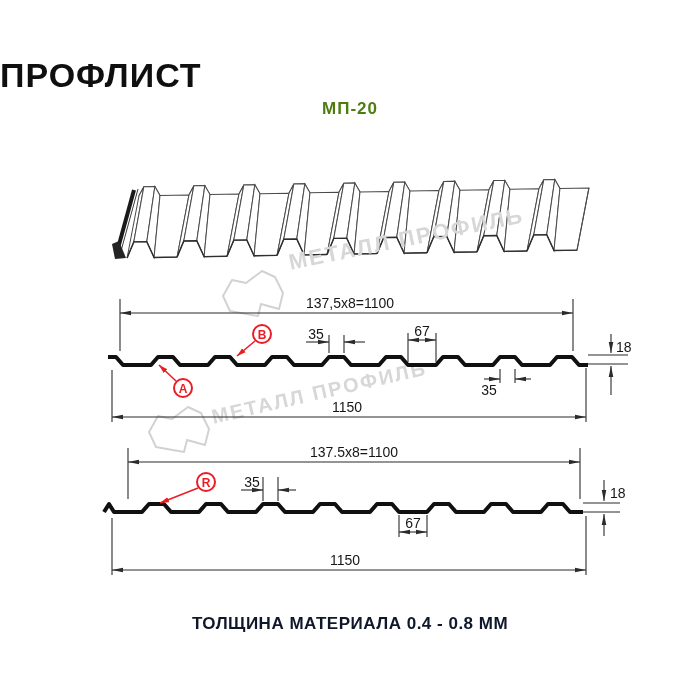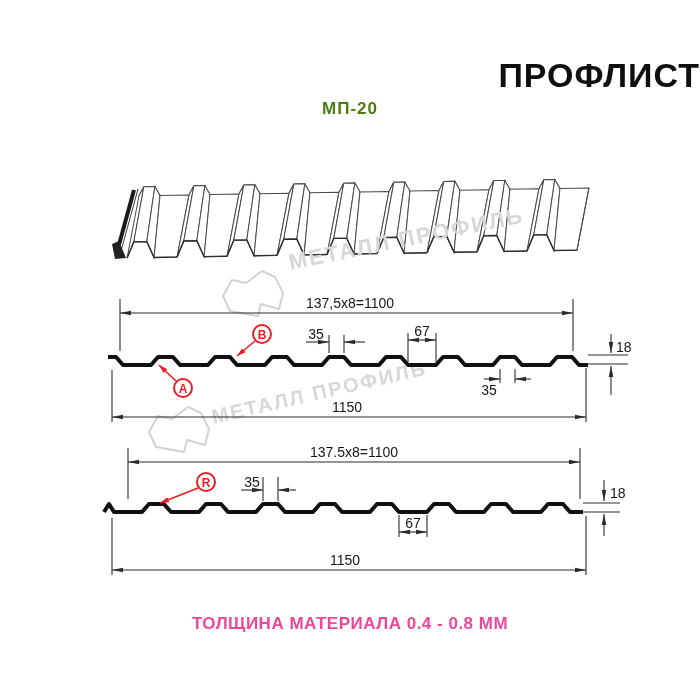--- a/index.html
+++ b/index.html
@@ -6,30 +6,30 @@
   body{
     width:700px;height:700px;position:relative;background:#fff;overflow:hidden;
     font-family:"Liberation Sans", sans-serif;
   }
   .abs{position:absolute;}
   #sheet-svg{left:0;top:0;z-index:1;}
   #wm-layer{left:0;top:0;width:700px;height:700px;z-index:2;}
   #line-svg{left:0;top:0;z-index:3;}
   .txt-layer{z-index:4;}
   .page-title{
-    left:0;right:0;top:56px;text-align:right;
-    font-size:34px;font-weight:800;letter-spacing:1px;color:#0f0f0f;padding-left:10px;
+    left:0;right:0;top:56px;text-align:left;
+    font-size:34px;font-weight:800;letter-spacing:1px;color:#0f0f0f;
   }
   .page-subtitle{
     left:0;right:0;top:99px;text-align:center;
     font-size:17px;font-weight:700;letter-spacing:1px;color:#4d7c0f;
   }
   .footer-note{
     left:0;right:0;top:614px;text-align:center;
-    font-size:17px;font-weight:600;letter-spacing:.5px;color:#ec4899;
+    font-size:17px;font-weight:600;letter-spacing:.5px;color:#0f172a;
   }
   .wm-text{
     position:absolute;white-space:nowrap;color:#d7d7d7;font-weight:700;
     letter-spacing:2px;transform-origin:left center;
   }
   .wm-1{left:289px;top:250px;font-size:22px;transform:rotate(-11.5deg);}
   .wm-2{left:212px;top:406px;font-size:20px;transform:rotate(-13deg);}
   
   .f{fill:#ffffff;stroke:#4a4a4a;stroke-width:1;}
   .s{fill:none;stroke:#4a4a4a;stroke-width:1;}

